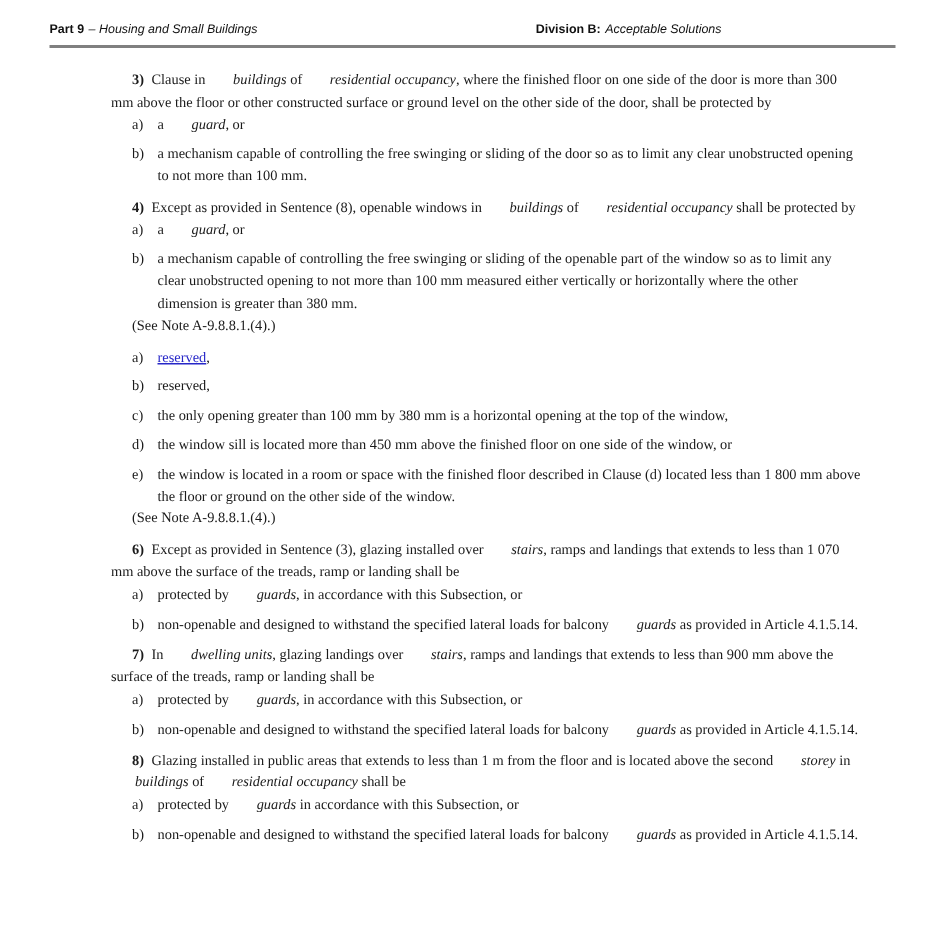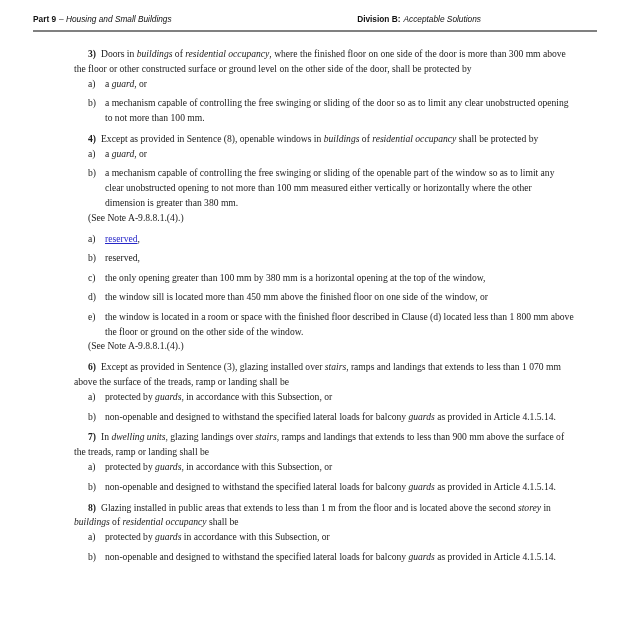--- a/index.html
+++ b/index.html
@@ -92,21 +92,21 @@
   .clause-text { display: block; }
 
   .note {
     margin: 3px 0 0 0;
     padding: 0;
     text-indent: 0;
   }
 
   .spacer-para { height: 6px; }
 
-  i, .it { font-style: italic; }
+  i, .it { font-style: italic; margin-left: 16px; }
 
   a.reserved-link {
     color: #2727c8;
     text-decoration: underline;
   }
 </style>
 </head>
 <body>
 
 <div class="page">
@@ -115,21 +115,21 @@
     <div class="header-left">
       <span class="hdr-bold">Part 9</span><span class="hdr-gap"></span><span class="hdr-italic">– Housing and Small Buildings</span>
     </div>
     <div class="header-right">
       <span class="hdr-bold">Division B:</span><span class="hdr-gap"></span><span class="hdr-italic">Acceptable Solutions</span>
     </div>
   </div>
   <div class="header-rule"></div>
 
   <div class="body" id="body-root">
-      <p class="sentence"><span class="num">3)</span><span class="numgap"></span><span>Doors in </span><i class="it">buildings</i><span> of </span><i class="it">residential occupancy</i><span>, where the finished floor on one side of the door is more than 300 mm above the floor or other constructed surface or ground level on the other side of the door, shall be protected by</span></p>
+      <p class="sentence"><span class="num">3)</span><span class="numgap"></span><span>Clause in </span><i class="it">buildings</i><span> of </span><i class="it">residential occupancy</i><span>, where the finished floor on one side of the door is more than 300 mm above the floor or other constructed surface or ground level on the other side of the door, shall be protected by</span></p>
       <div class="clauses">
         <div class="clause">
           <span class="clause-label">a)</span>
           <span class="clause-text"><span>a </span><i class="it">guard</i><span>, or</span></span>
         </div>
         <div class="clause">
           <span class="clause-label">b)</span>
           <span class="clause-text"><span>a mechanism capable of controlling the free swinging or sliding of the door so as to limit any clear unobstructed opening to not more than 100 mm.</span></span>
         </div>
       </div>

